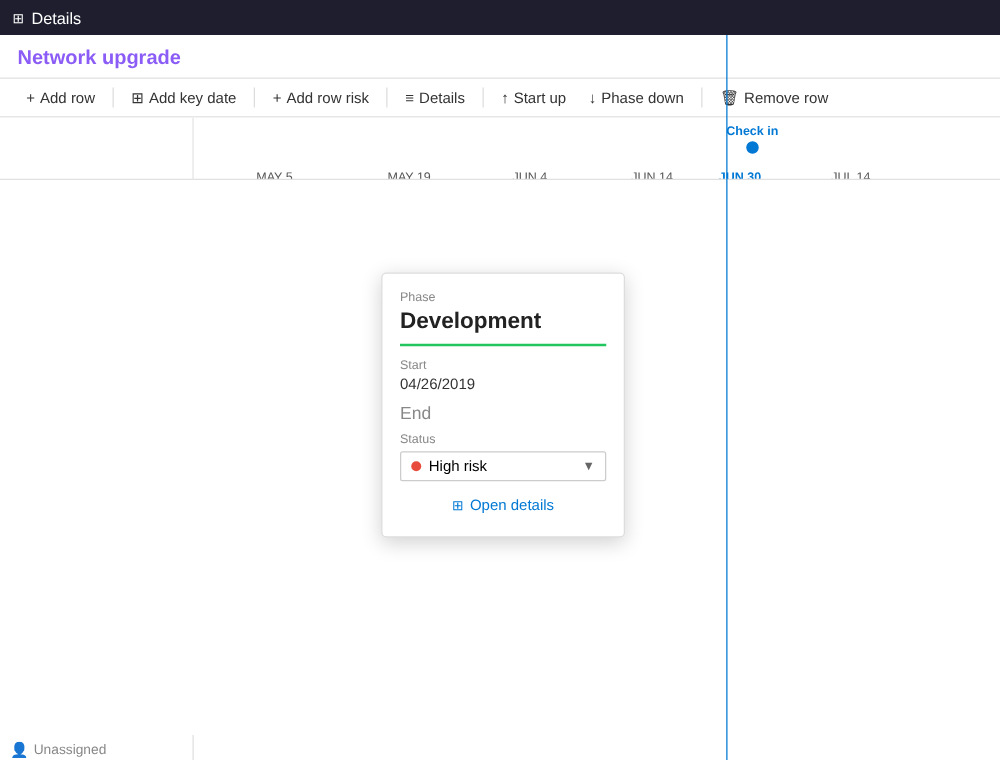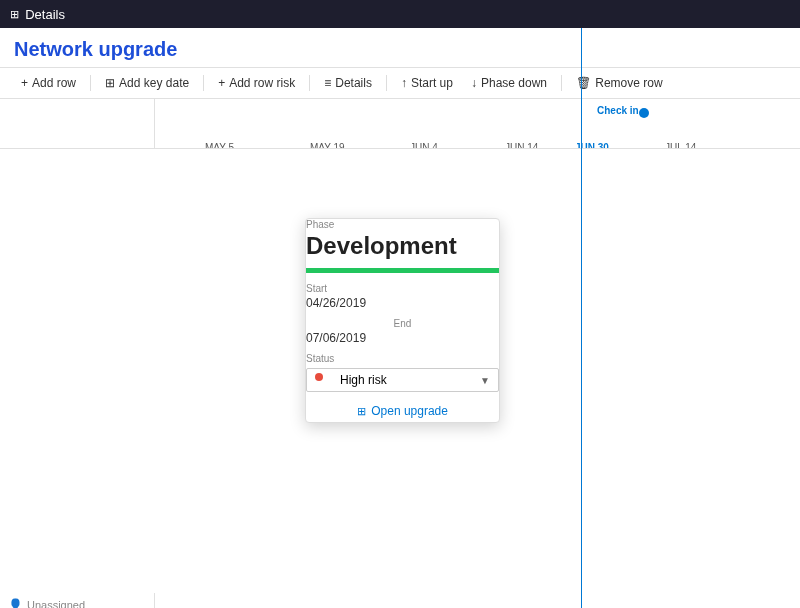--- a/index.html
+++ b/index.html
@@ -15,21 +15,21 @@
       color: #fff;
     }
     .top-bar-icon { margin-right: 6px; font-size: 11px; }
     .top-bar-title { font-size: 13px; color: #fff; }
 
     
     .page-header {
       padding: 10px 14px 6px 14px;
       border-bottom: 1px solid #e0e0e0;
     }
-    .page-title { font-size: 20px; font-weight: 600; color: #1d4ed8; }
+    .page-title { font-size: 16px; font-weight: 600; color: #8b5cf6; }
 
     
     .toolbar {
       display: flex;
       align-items: center;
       padding: 5px 14px;
       border-bottom: 1px solid #e0e0e0;
       gap: 4px;
       flex-wrap: wrap;
     }
@@ -94,21 +94,21 @@
     <span>Remove row</span>
   </button>
 </div>
 
 <div style="display:flex; height: calc(608px - 28px - 50px - 36px); overflow:hidden;">
 
   <div style="width:155px;min-width:155px;border-right:1px solid #e0e0e0;border-bottom:1px solid #e0e0e0;background:#fff;height:50px;"></div>
 
   <div style="flex:1;border-bottom:1px solid #e0e0e0;background:#fff;height:50px;position:relative;overflow:hidden;">
 
-    <div style="position:absolute;left:426px;top:6px;display:flex;flex-direction:row;align-items:flex-end;padding-left:16px;">
+    <div style="position:absolute;left:426px;top:6px;display:flex;flex-direction:column;align-items:center;">
       <div style="font-size:10px;color:#0078d4;font-weight:600;white-space:nowrap;margin-bottom:2px;">Check in</div>
       <div style="width:10px;height:10px;border-radius:50%;background:#0078d4;"></div>
     </div>
 
     <div style="position:absolute;bottom:6px;left:0;right:0;">
       <span style="position:absolute;left:50px;font-size:10px;color:#555;">MAY 5</span>
       <span style="position:absolute;left:155px;font-size:10px;color:#555;">MAY 19</span>
       <span style="position:absolute;left:255px;font-size:10px;color:#555;">JUN 4</span>
       <span style="position:absolute;left:350px;font-size:10px;color:#555;">JUN 14</span>
       <span style="position:absolute;left:420px;font-size:10px;color:#0078d4;font-weight:600;">JUN 30</span>
@@ -136,44 +136,43 @@
       <div style="width:155px;min-width:155px;border-right:1px solid #e0e0e0;padding:4px 8px;display:flex;align-items:center;gap:4px;">
         <span style="font-size:12px;color:#888;">👤</span>
         <span style="font-size:11px;color:#888;">Unassigned</span>
       </div>
       <div style="flex:1;position:relative;"></div>
     </div>
 
   </div>
 </div>
 
-<div style="position:fixed;left:305px;top:218px;background:#fff;border:1px solid #ddd;border-radius:4px;box-shadow:0 4px 16px rgba(0,0,0,0.18);width:195px;z-index:1000;">
+<div style="position:fixed;left:305px;top:218px;background:#fff;border:1px solid #ddd;border-radius:4px;box-shadow:0 4px 16px rgba(0,0,0,0.18);width:195px;padding:14px;z-index:1000;">
   <div style="font-size:10px;color:#888;margin-bottom:2px;">Phase</div>
-  <div style="font-size:24px;font-weight:600;color:#222;border-bottom:5px solid #22c55e;padding-bottom:8px;margin-bottom:10px;">Development</div>
+  <div style="font-size:18px;font-weight:600;color:#222;border-bottom:2px solid #22c55e;padding-bottom:8px;margin-bottom:10px;">Development</div>
 
   <div style="margin-bottom:8px;">
     <div style="font-size:10px;color:#888;margin-bottom:2px;">Start</div>
     <div style="font-size:12px;color:#333;">04/26/2019</div>
   </div>
 
   <div style="margin-bottom:8px;">
-    <div style="font-size:10px;color:#888;margin-bottom:2px;text-align:center;">End</div>
-    <div style="font-size:12px;color:#333;">07/06/2019</div>
+    <div style="font-size:14px;color:#888;margin-bottom:2px;">End</div>
   </div>
 
   <div style="margin-bottom:8px;">
     <div style="font-size:10px;color:#888;margin-bottom:4px;">Status</div>
     <div style="display:flex;align-items:center;justify-content:space-between;border:1px solid #ccc;border-radius:2px;padding:4px 8px;cursor:pointer;background:#fff;">
-      <div style="display:flex;gap:17px;">
+      <div style="display:flex;align-items:center;gap:6px;">
         <div style="width:8px;height:8px;border-radius:50%;background:#e74c3c;"></div>
         <span style="font-size:12px;">High risk</span>
       </div>
       <span style="font-size:10px;color:#666;">▼</span>
     </div>
   </div>
 
   <button style="display:flex;align-items:center;gap:5px;color:#0078d4;font-size:12px;cursor:pointer;justify-content:center;width:100%;margin-top:4px;padding:4px;border:none;background:none;">
     <span style="font-size:11px;">⊞</span>
-    <span>Open upgrade</span>
+    <span>Open details</span>
   </button>
 </div>
 
 <div style="position:fixed;left:581px;top:28px;width:1px;height:580px;background:#0078d4;z-index:5;pointer-events:none;"></div>
 
 </body></html>

